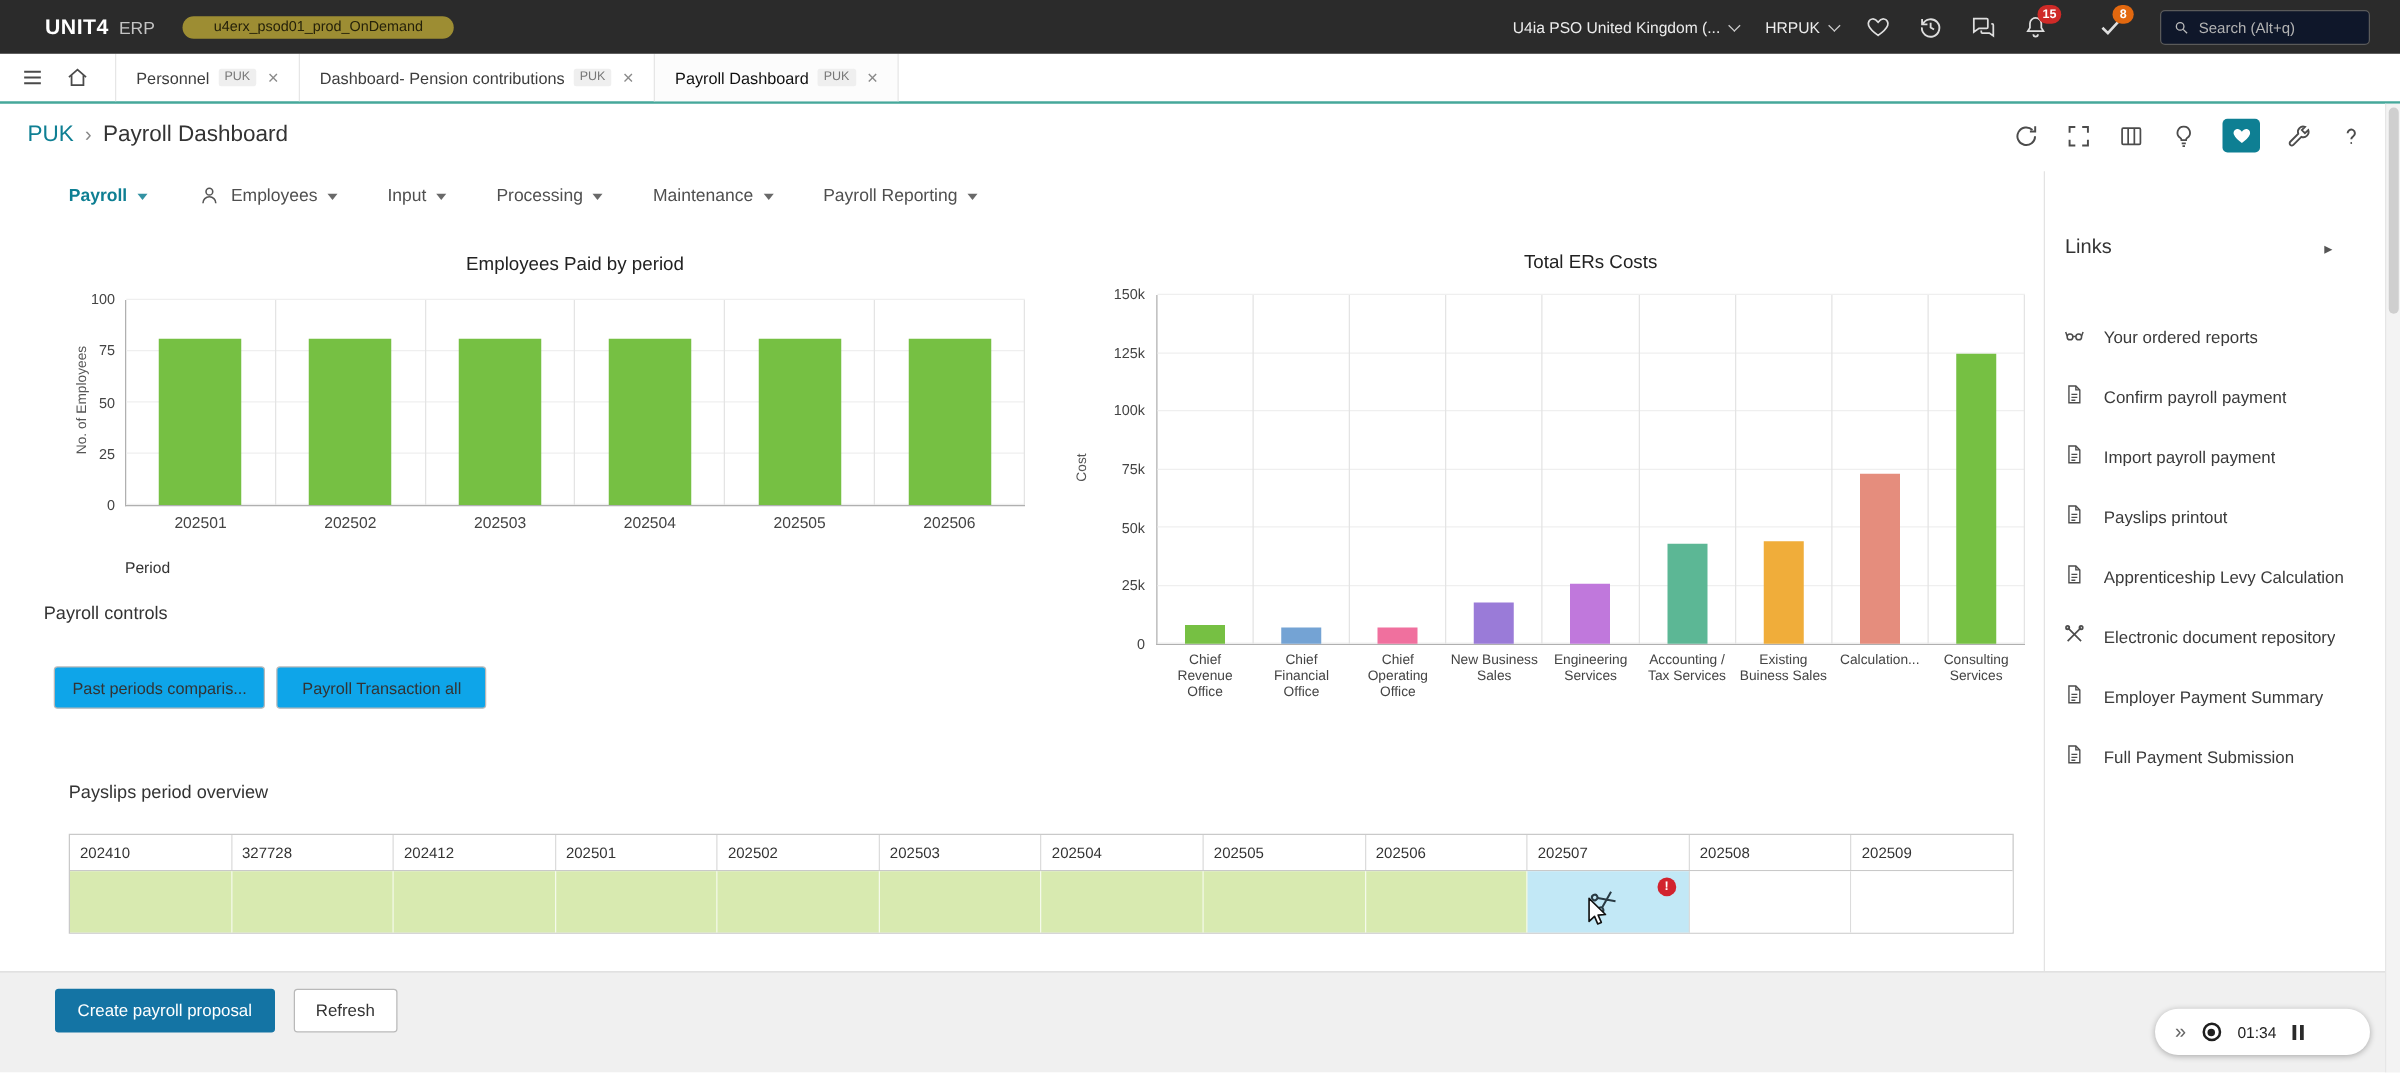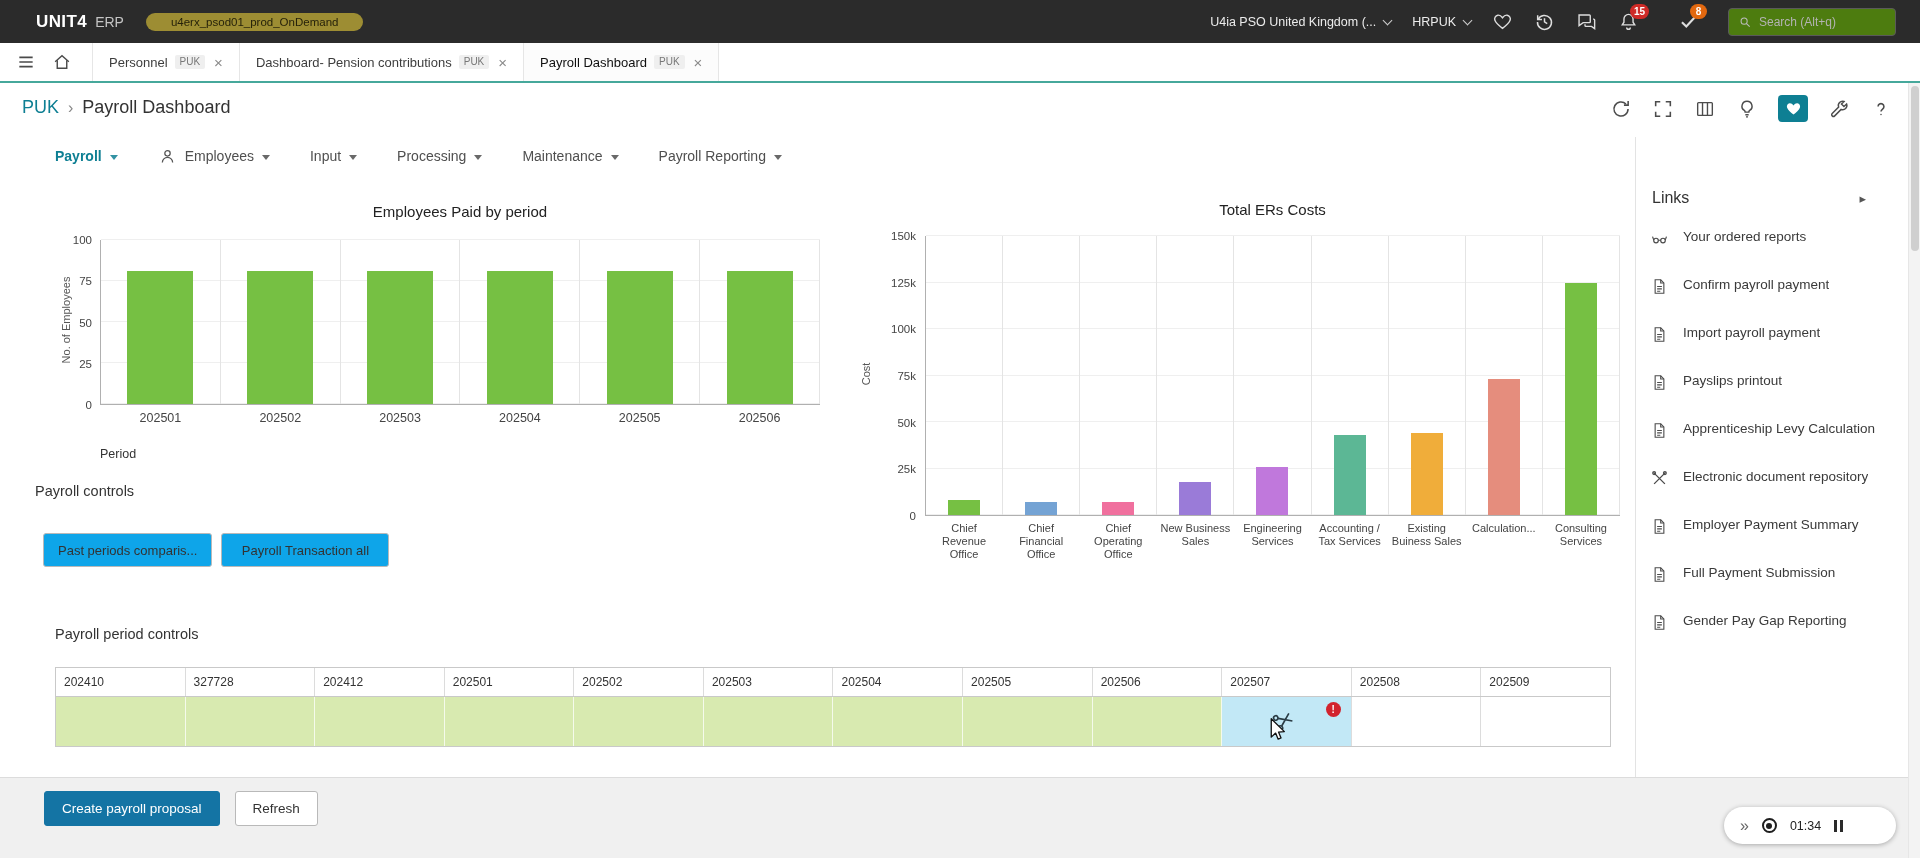--- a/index.html
+++ b/index.html
@@ -20,21 +20,21 @@
   .tb-select{display:flex;align-items:center;gap:8px;font-size:12.5px;color:#ececec;cursor:pointer;white-space:nowrap}
   .chev{width:7px;height:7px;border-right:1.5px solid #cfcfcf;border-bottom:1.5px solid #cfcfcf;
     transform:rotate(45deg);margin-top:-3px}
   .tb-icon{position:relative;width:21px;height:21px;color:#dedede;cursor:pointer}
   .tb-icon .ico{position:absolute;left:0;top:0;width:100%;height:100%}
   .tb-icon.tasks{margin-left:18px}
   .badge{position:absolute;top:-7px;left:12px;min-width:17px;height:15px;border-radius:8px;
     color:#fff;font-size:10px;font-weight:bold;line-height:15px;text-align:center;padding:0 4px}
   .badge.red{background:#cf2a27}
   .badge.orange{background:#e2680f}
-  .searchbox{display:flex;align-items:center;gap:7px;width:168px;height:28px;background:#4d7c0f;
+  .searchbox{display:flex;align-items:center;gap:7px;width:168px;height:28px;background:#0f172a;
     border:1px solid #5a5a5a;border-radius:4px;padding:0 9px;margin-left:8px}
   .searchbox .sico{width:14px;height:14px;color:#bdbdbd;flex:none}
   .searchbox input{background:transparent;border:none;outline:none;color:#ddd;font-size:12px;
     width:124px;font-family:inherit}
   .searchbox input::placeholder{color:#b3b3b3}
 
   
   .tabbar{position:absolute;top:43px;left:0;width:1920px;height:40px;background:#fff;
     border-bottom:2px solid #46a89b;display:flex;align-items:center;z-index:40}
   .tb-btn{width:20px;height:20px;color:#4a4a4a;margin-left:16px;cursor:pointer}
@@ -128,21 +128,21 @@
     display:flex;align-items:flex-start;padding:13px 0 0 44px;gap:15px}
   .btn{height:35px;padding:0 17px;border-radius:3px;font-size:13.5px;font-family:inherit;cursor:pointer;
     border:1px solid #b9b9b9;background:#fff;color:#333}
   .btn.primary{background:#1474a4;border-color:#1474a4;color:#fff}
 
   
   .links-header{position:relative;padding:52px 0 0 16px}
   .links-title{font-size:16px;color:#333}
   .links-arrow{position:absolute;right:54px;top:54px;color:#555;font-size:13px;cursor:pointer}
   .links-list{list-style:none;position:absolute;top:92px;left:0;right:14px}
-  .link-item{display:flex;align-items:flex-start;gap:14px;height:48px;padding-left:14px;cursor:pointer;overflow:hidden}
+  .link-item{display:flex;align-items:flex-end;gap:14px;height:48px;padding-left:14px;cursor:pointer;overflow:hidden}
   .link-ico{width:19px;height:19px;color:#4c4c4c;flex:none}
   .link-label{font-size:13.5px;color:#3a3a3a;white-space:nowrap;overflow:hidden;max-width:224px}
 
   
   .recorder{position:absolute;left:1724px;top:807px;width:172px;height:37px;background:#fff;border-radius:19px;
     box-shadow:0 1px 5px rgba(0,0,0,.3);display:flex;align-items:center;gap:13px;padding:0 16px;z-index:60}
   .rec-expand{color:#666;font-size:16px;line-height:1;cursor:pointer}
   .rec-dot{width:15px;height:15px;border:2px solid #1e1e1e;border-radius:50%;position:relative;cursor:pointer}
   .rec-dot::after{content:"";position:absolute;left:2.5px;top:2.5px;width:6px;height:6px;background:#1e1e1e;border-radius:50%}
   .rec-time{font-size:12.5px;color:#222}
@@ -447,21 +447,21 @@
             </div>
           </div>
       </div>
 
       <div class="controls-title">Payroll controls</div>
       <div class="controls-buttons">
           <button class="ctl-btn">Past periods comparis...</button>
           <button class="ctl-btn">Payroll Transaction all</button>
         </div>
 
-      <div class="overview-title">Payroll period controls</div>
+      <div class="overview-title">Payslips period overview</div>
       <div class="period-table">
         <div class="pt-header">
             <div class="pt-hcell">202410</div>
             <div class="pt-hcell">327728</div>
             <div class="pt-hcell">202412</div>
             <div class="pt-hcell">202501</div>
             <div class="pt-hcell">202502</div>
             <div class="pt-hcell">202503</div>
             <div class="pt-hcell">202504</div>
             <div class="pt-hcell">202505</div>
@@ -578,30 +578,20 @@
           <li class="link-item">
             <span class="link-ico" data-icon="document">
               <svg viewBox="0 0 24 24" fill="none" stroke="currentColor" stroke-width="1.4">
                 <path d="M6.5 3.5h7l4 4v13h-11z"></path>
                 <path d="M13.5 3.5v4h4"></path>
                 <path d="M9 12h6M9 15h6M9 18h4"></path>
               </svg>
             </span>
             <span class="link-label">Full Payment Submission</span>
           </li>
-          <li class="link-item">
-            <span class="link-ico" data-icon="document">
-              <svg viewBox="0 0 24 24" fill="none" stroke="currentColor" stroke-width="1.4">
-                <path d="M6.5 3.5h7l4 4v13h-11z"></path>
-                <path d="M13.5 3.5v4h4"></path>
-                <path d="M9 12h6M9 15h6M9 18h4"></path>
-              </svg>
-            </span>
-            <span class="link-label">Gender Pay Gap Reporting</span>
-          </li>
         </ul>
     </aside>
   </div>
 
   <div class="bottom-strip">
     <button class="btn primary">Create payroll proposal</button>
     <button class="btn">Refresh</button>
   </div>
 </div>
 

